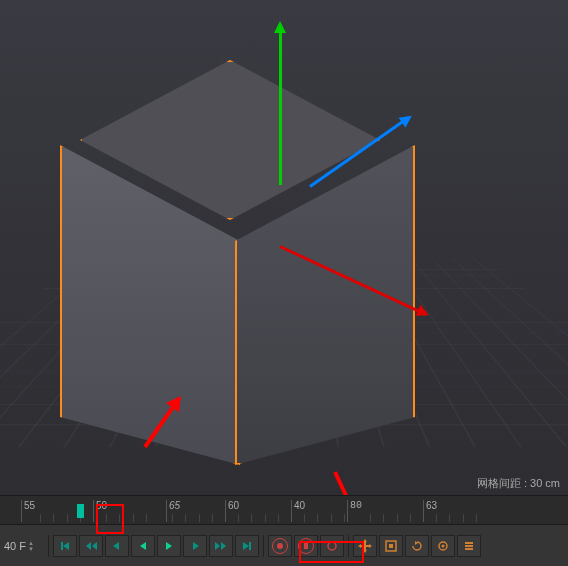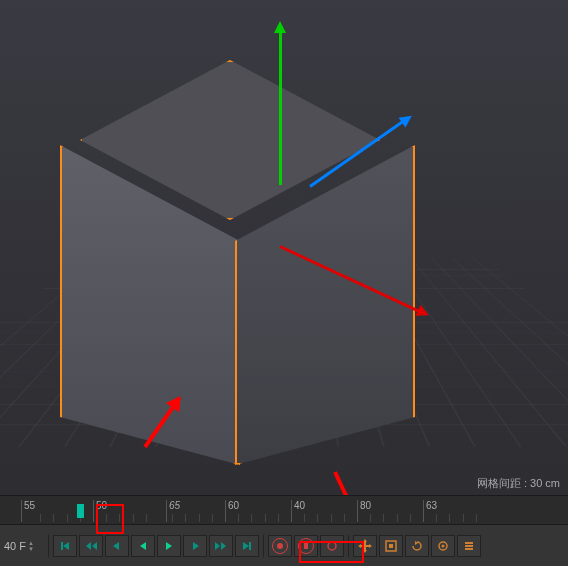--- a/index.html
+++ b/index.html
@@ -192,21 +192,21 @@
       <div class="tick-major" style="left: 225px;">60</div>
       <div class="tick-minor" style="left: 238.2px;"></div>
       <div class="tick-minor" style="left: 251.4px;"></div>
       <div class="tick-minor" style="left: 264.6px;"></div>
       <div class="tick-minor" style="left: 277.8px;"></div>
       <div class="tick-major" style="left: 291px;">40</div>
       <div class="tick-minor" style="left: 304.2px;"></div>
       <div class="tick-minor" style="left: 317.4px;"></div>
       <div class="tick-minor" style="left: 330.6px;"></div>
       <div class="tick-minor" style="left: 343.8px;"></div>
-      <div class="tick-major" style="left: 357px;">80</div>
+      <div class="tick-major" style="left: 347px; font-family: Liberation Mono, monospace;">80</div>
       <div class="tick-minor" style="left: 370.2px;"></div>
       <div class="tick-minor" style="left: 383.4px;"></div>
       <div class="tick-minor" style="left: 396.6px;"></div>
       <div class="tick-minor" style="left: 409.8px;"></div>
       <div class="tick-major" style="left: 423px;">63</div>
       <div class="tick-minor" style="left: 436.2px;"></div>
       <div class="tick-minor" style="left: 449.4px;"></div>
       <div class="tick-minor" style="left: 462.6px;"></div>
       <div class="tick-minor" style="left: 475.8px;"></div>
       <div class="keyframe" style="left: 77px;"></div>

